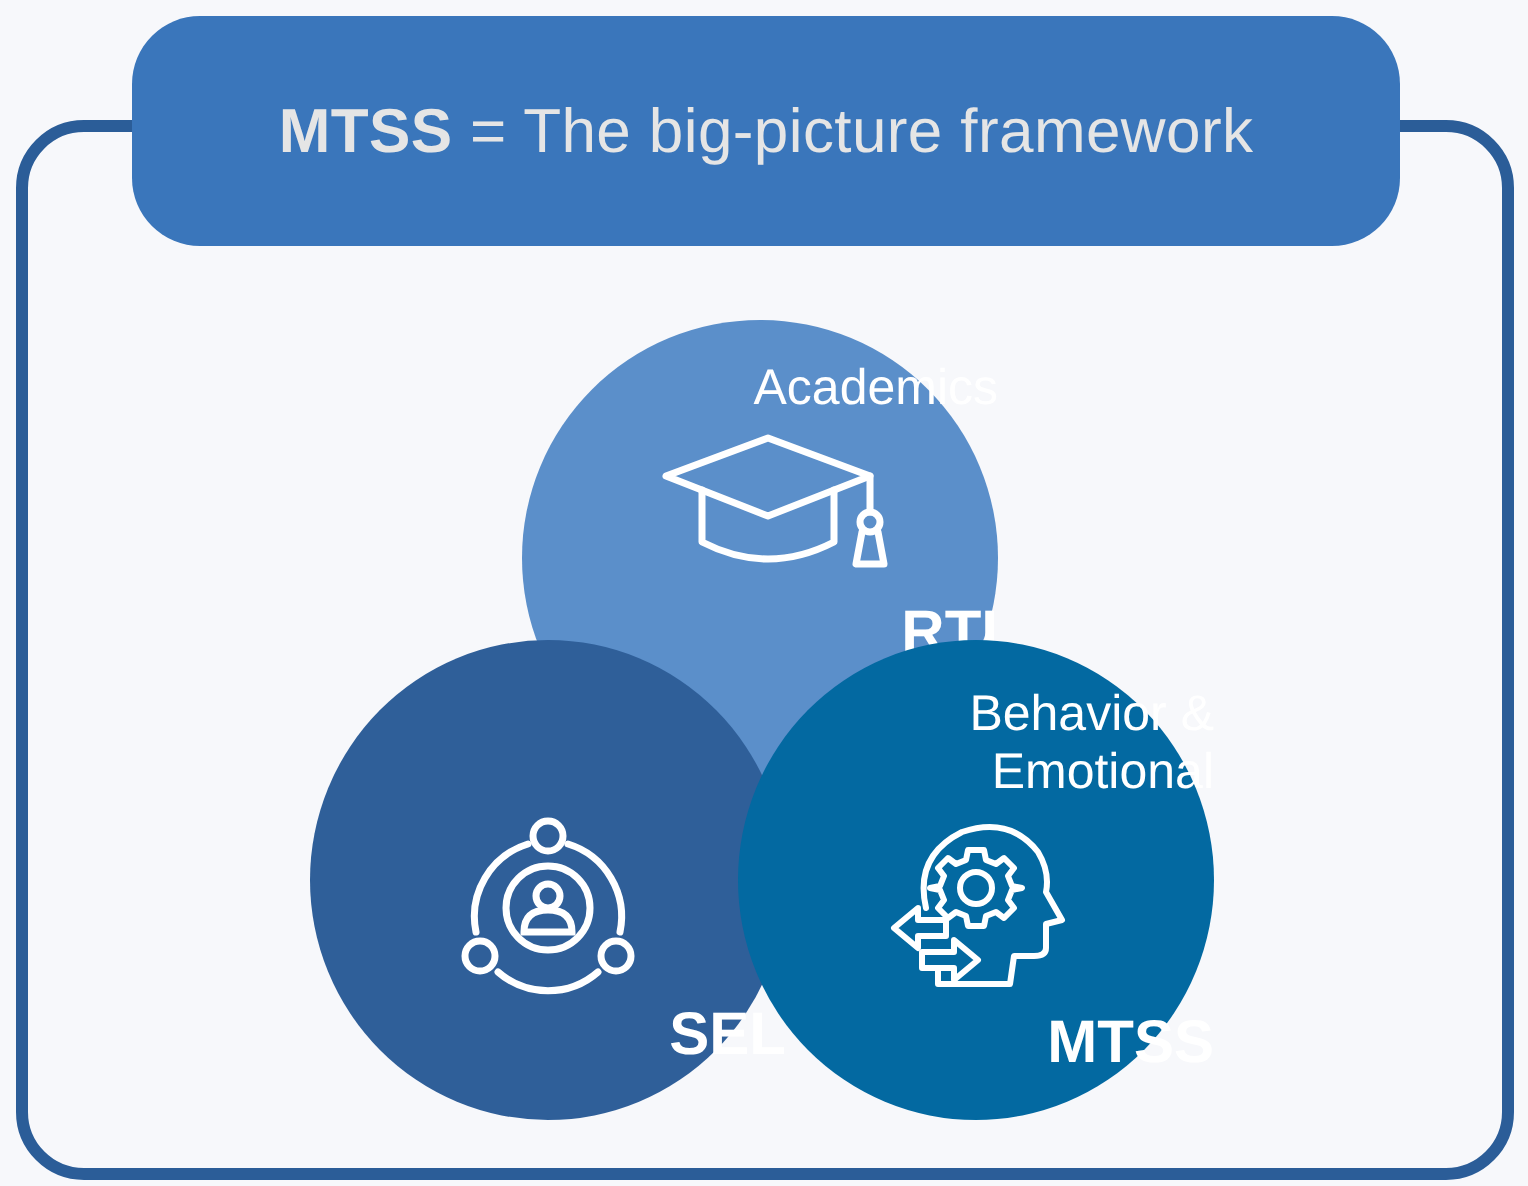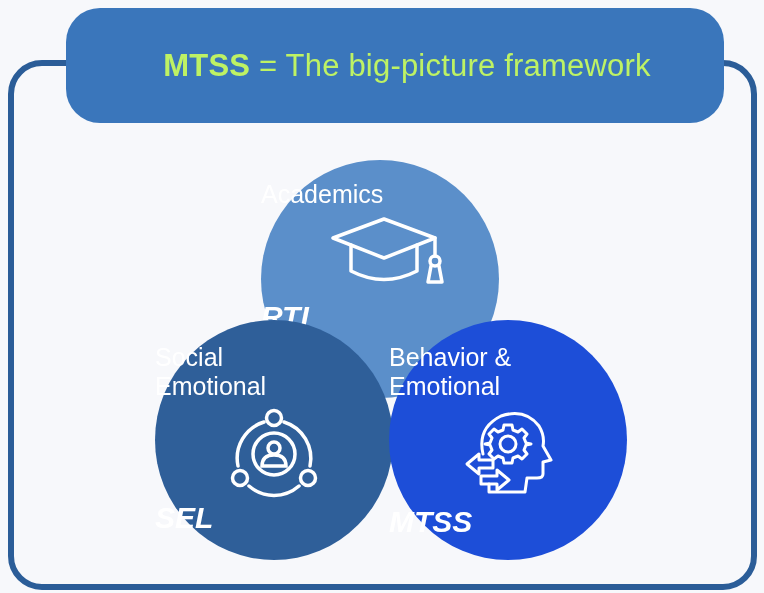--- a/index.html
+++ b/index.html
@@ -25,80 +25,78 @@
       background: #f7f8fb;
     }
     .title-pill {
       position: absolute;
       left: 66px;
       top: 8px;
       width: 634px;
       height: 115px;
       background: #3a76bb;
       border-radius: 34px;
-      color: #bef264;
+      color: #e5e5e5;
       display: flex;
       flex-direction: column;
       align-items: center;
       justify-content: center;
       text-align: center;
       font-size: 31px;
       line-height: 41px;
       letter-spacing: 0.2px;
-      padding-left: 24px;
     }
     .title-pill .line1 b {
       font-weight: bold;
     }
     .circle {
       position: absolute;
       border-radius: 50%;
       color: #ffffff;
-      text-align: left;
+      text-align: right;
     }
     .circle.rti {
       left: 261px;
       top: 160px;
       width: 238px;
       height: 238px;
       background: #5b8fca;
       z-index: 1;
     }
     .circle.sel {
       left: 155px;
       top: 320px;
       width: 238px;
       height: 240px;
       background: #2f5f99;
       z-index: 2;
     }
     .circle.pbis {
-      left: 389px;
+      left: 369px;
       top: 320px;
       width: 238px;
       height: 240px;
-      background: #1d4ed8;
+      background: #0369a1;
       z-index: 3;
     }
     .c-label {
       position: absolute;
       left: 0;
       right: 0;
       font-size: 25px;
       line-height: 29px;
       font-weight: normal;
     }
     .c-acr {
       position: absolute;
       left: 0;
       right: 0;
       font-size: 30px;
       font-weight: bold;
       line-height: 34px;
-      font-style: italic;
     }
     .rti .c-label { top: 20px; }
     .rti .c-acr { top: 140px; }
     .sel .c-label { top: 23px; }
     .sel .c-acr { top: 181px; }
     .pbis .c-label { top: 23px; }
     .pbis .c-acr { top: 185px; }
     .icon {
       position: absolute;
     }
@@ -123,24 +121,20 @@
     <path d="M59 3 L110 22 L59 42 L8 22 Z"></path>
     <path d="M26 29 L26 55 Q59 72 92 55 L92 29"></path>
     <path d="M110 22 L110 40"></path>
     <circle cx="110" cy="45" r="5"></circle>
     <path d="M106 50 L103 66 L117 66 L114 50"></path>
   </svg>
   <div class="c-acr">RTI</div>
 </div>
 
 <div class="circle sel">
-  <div class="c-label">
-    <div>Social</div>
-    <div>Emotional</div>
-  </div>
   <svg class="icon" viewBox="0 0 98 90" fill="none" stroke="#ffffff" stroke-width="3.5" stroke-linecap="round">
     <circle cx="49" cy="10" r="7.5"></circle>
     <circle cx="15" cy="70" r="7.5"></circle>
     <circle cx="83" cy="70" r="7.5"></circle>
     <path d="M39 14 A38 38 0 0 0 13 58"></path>
     <path d="M59 14 A38 38 0 0 1 85 58"></path>
     <path d="M24 78 A38 38 0 0 0 74 78"></path>
     <circle cx="49" cy="46" r="21"></circle>
     <circle cx="49" cy="40" r="6"></circle>
     <path d="M37 58 Q37 47 49 47 Q61 47 61 58 Z"></path>

